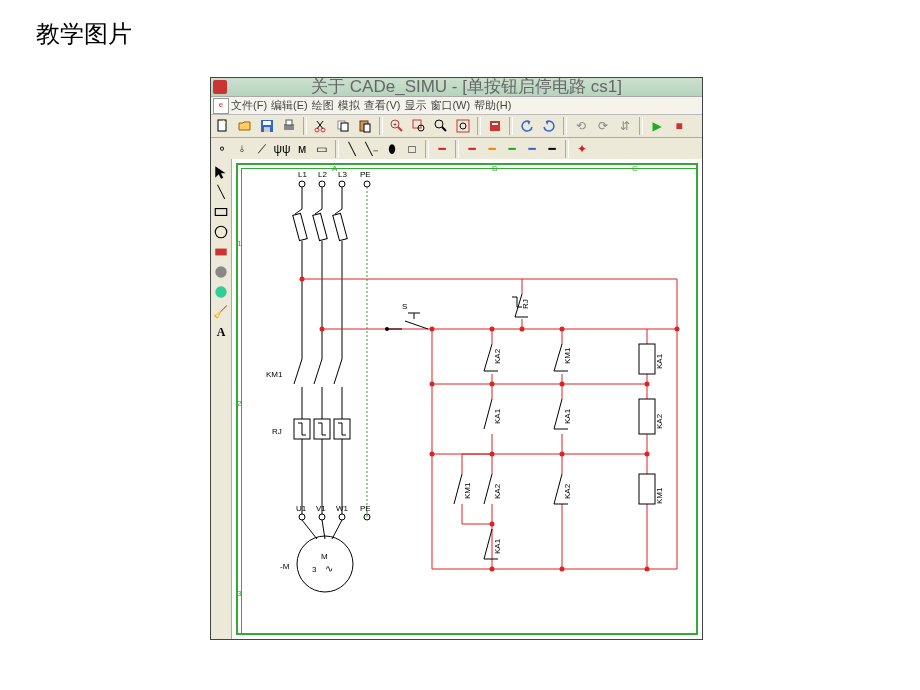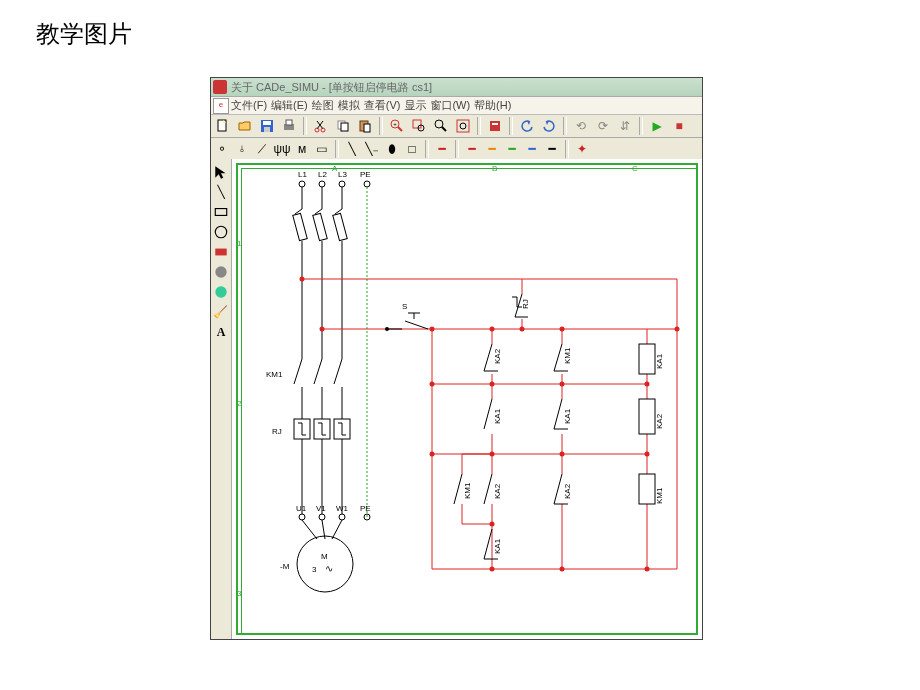--- a/index.html
+++ b/index.html
@@ -1,18 +1,18 @@
 <!DOCTYPE html>
 <html><head>
 <meta charset="utf-8">
 <style>
 body { margin:0; font-family:"Microsoft YaHei","SimSun",sans-serif; background:#fff; }
 .page-title { font-size:24px; font-family:"KaiTi","SimSun",serif; color:#000; padding:18px 0 0 36px; }
 .app { position:absolute; left:210px; top:77px; width:491px; height:561px; background:#ece9d8; border:1px solid #444; }
-.titlebar { height:18px; background:linear-gradient(#cce0cf,#b5d4bd); color:#666; font-size:11px; line-height:18px; padding-left:20px; position:relative; border-bottom:1px solid #aaa; }
+.titlebar { height:18px; background:linear-gradient(#cce0cf,#b5d4bd); color:#666; font-size:17px; line-height:18px; padding-left:20px; position:relative; border-bottom:1px solid #aaa;text-align:center; }
 .titlebar-icon { position:absolute; left:2px; top:2px; width:14px; height:14px; background:#c33; border-radius:2px; }
 .menubar { height:17px; background:#f6f4ea; font-size:11px; color:#444; padding-left:20px; display:flex; align-items:center; border-bottom:1px solid #bbb; }
 .menubar-icon { position:absolute; left:2px; top:20px; width:14px; height:14px; background:#fff; border:1px solid #999; font-size:8px; line-height:12px; text-align:center; color:#c33; }
 .menu-item { margin-right:4px; cursor:default; }
 .toolbar { height:22px; background:#ece9d8; border-bottom:1px solid #aaa; display:flex; align-items:center; padding-left:2px; gap:2px; }
 .toolbar .tb { width:18px; height:18px; display:flex; align-items:center; justify-content:center; font-size:12px; color:#000; border:1px solid transparent; }
 .toolbar .sep { width:2px; height:18px; border-left:1px solid #aaa; border-right:1px solid #fff; margin:0 2px; }
 .tb svg { width:14px; height:14px; }
 .toolbar2 { height:22px; background:#ece9d8; border-bottom:1px solid #aaa; display:flex; align-items:center; padding-left:2px; gap:2px; }
 .toolbar2 .tb { width:18px; height:18px; display:flex; align-items:center; justify-content:center; font-size:12px; }

